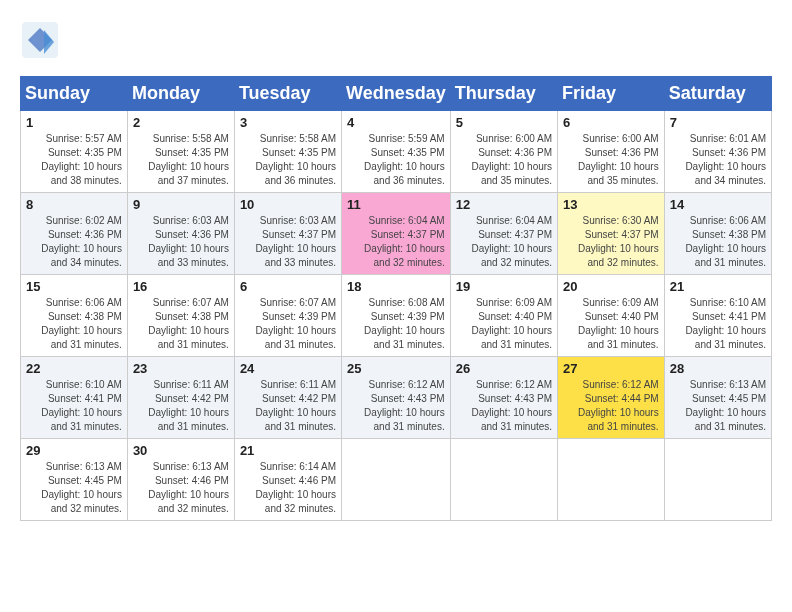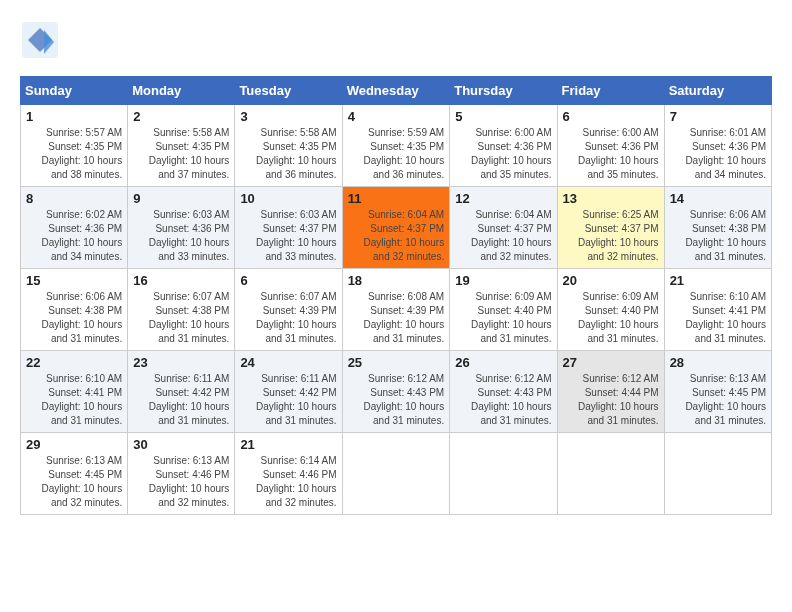--- a/index.html
+++ b/index.html
@@ -35,21 +35,21 @@
     .calendar {
       width: 100%;
       border-collapse: collapse;
       font-size: 11px;
     }
     .calendar th {
       background-color: #3b6abf;
       color: white;
       padding: 6px 4px;
       text-align: left;
-      font-size: 13px;
+      font-size: 18px;
       font-weight: bold;
       border: 1px solid #3b6abf;
     }
     .calendar td {
       border: 1px solid #ccc;
       padding: 4px 5px;
       vertical-align: top;
       width: 108px;
       min-height: 80px;
       background: #fff;
@@ -188,40 +188,40 @@
         </div>
       </td>
         <td style="background-color: rgb(240, 244, 248);">
         <span class="day-num">10</span>
         <div class="day-info">
           <span>Sunrise: 6:03 AM</span><br>
           <span>Sunset: 4:37 PM</span><br>
           <span>Daylight: 10 hours and 33 minutes.</span>
         </div>
       </td>
-        <td style="background-color: #f97316;">
+        <td style="background-color: #f9a8d4;">
         <span class="day-num">11</span>
         <div class="day-info">
           <span>Sunrise: 6:04 AM</span><br>
           <span>Sunset: 4:37 PM</span><br>
           <span>Daylight: 10 hours and 32 minutes.</span>
         </div>
       </td>
         <td style="background-color: rgb(240, 244, 248);">
         <span class="day-num">12</span>
         <div class="day-info">
           <span>Sunrise: 6:04 AM</span><br>
           <span>Sunset: 4:37 PM</span><br>
           <span>Daylight: 10 hours and 32 minutes.</span>
         </div>
       </td>
         <td style="background-color: #fef9c3;">
         <span class="day-num">13</span>
         <div class="day-info">
-          <span>Sunrise: 6:25 AM</span><br>
+          <span>Sunrise: 6:30 AM</span><br>
           <span>Sunset: 4:37 PM</span><br>
           <span>Daylight: 10 hours and 32 minutes.</span>
         </div>
       </td>
         <td style="background-color: rgb(240, 244, 248);">
         <span class="day-num">14</span>
         <div class="day-info">
           <span>Sunrise: 6:06 AM</span><br>
           <span>Sunset: 4:38 PM</span><br>
           <span>Daylight: 10 hours and 31 minutes.</span>
@@ -320,21 +320,21 @@
         </div>
       </td>
         <td style="background-color: rgb(240, 244, 248);">
         <span class="day-num">26</span>
         <div class="day-info">
           <span>Sunrise: 6:12 AM</span><br>
           <span>Sunset: 4:43 PM</span><br>
           <span>Daylight: 10 hours and 31 minutes.</span>
         </div>
       </td>
-        <td style="background-color: #e5e5e5;">
+        <td style="background-color: #fde047;">
         <span class="day-num">27</span>
         <div class="day-info">
           <span>Sunrise: 6:12 AM</span><br>
           <span>Sunset: 4:44 PM</span><br>
           <span>Daylight: 10 hours and 31 minutes.</span>
         </div>
       </td>
         <td style="background-color: rgb(240, 244, 248);">
         <span class="day-num">28</span>
         <div class="day-info">

